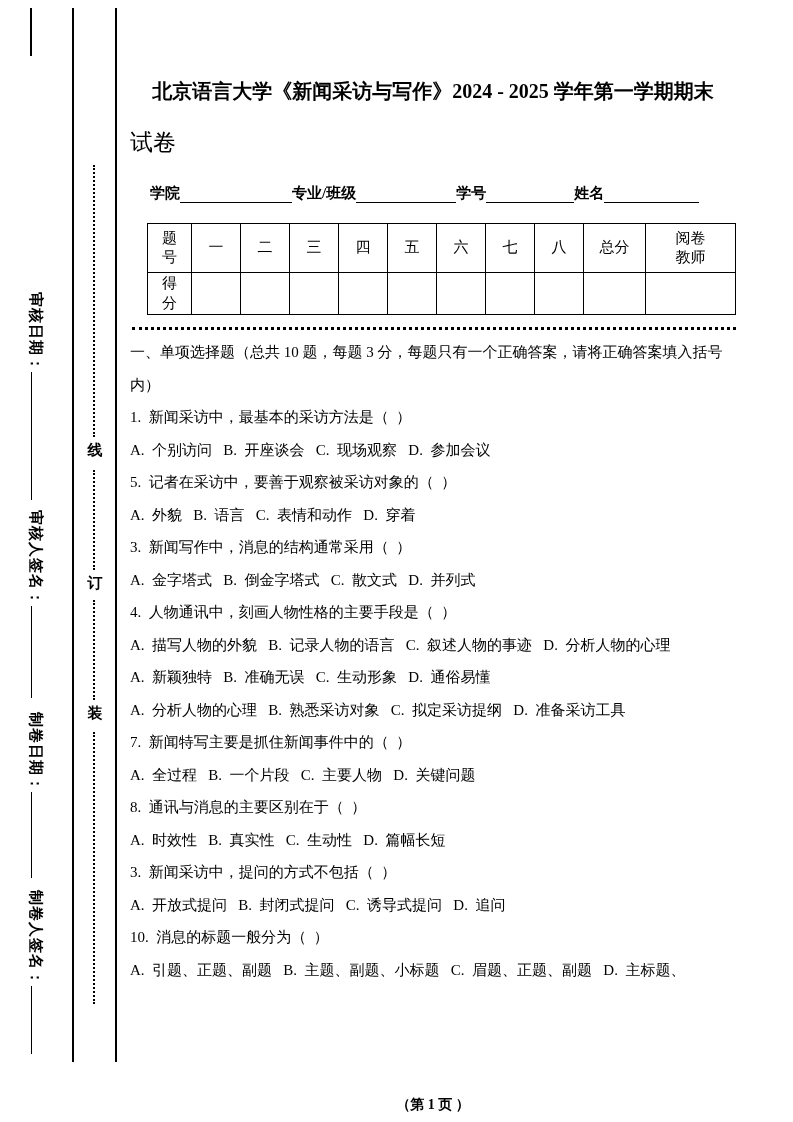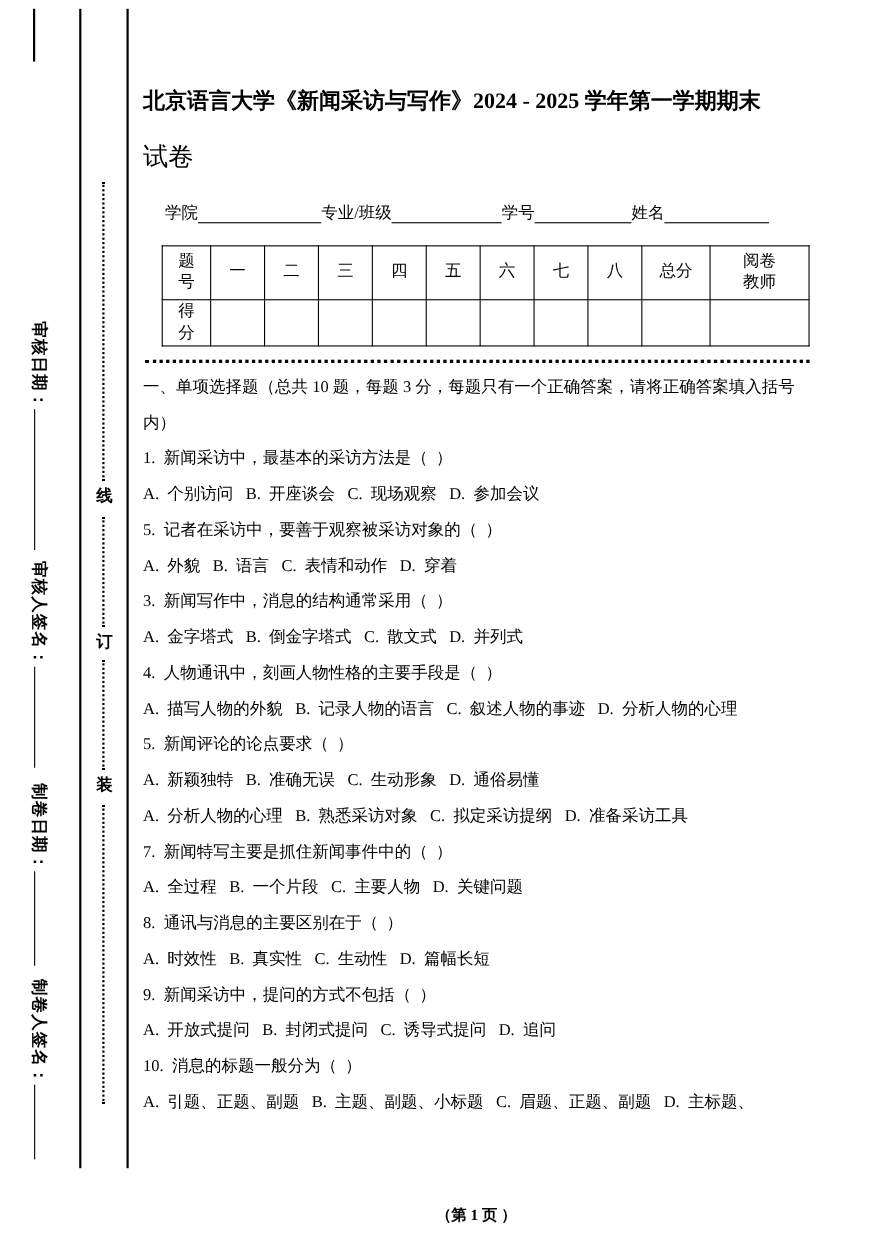--- a/index.html
+++ b/index.html
@@ -11,24 +11,24 @@
   .vrule { position:absolute; top:8px; width:2px; height:1054px; background:#000; }
   .seal-field { position:absolute; transform-origin:0 0; transform:rotate(90deg);
                 white-space:nowrap; font-weight:bold; font-size:15px; letter-spacing:1px; }
   .seal-blank { display:inline-block; border-bottom:1.7px solid #000; height:15px; vertical-align:baseline; }
   .seal-stub { position:absolute; width:2px; background:#000; }
   .bind-dots { position:absolute; left:93px; width:0; border-left:2.5px dotted #000; }
   .bind-char { position:absolute; left:84px; width:22px; text-align:center; font-size:15px; font-weight:bold; }
 
   
   .main { position:absolute; left:130px; top:78px; width:606px; }
-  .title1 { text-align:left; font-size:20px; font-weight:bold; }
+  .title1 { text-align:center; font-size:20px; font-weight:bold; }
   .title2 { text-align:left; font-size:23px; font-weight:normal; margin-top:22px; }
 
-  .info-row { display:flex; align-items:flex-end; margin-top:26px; font-size:15px; font-weight:normal; padding-left:20px; }
+  .info-row { display:flex; align-items:flex-end; margin-top:26px; font-size:15px; font-weight:bold; padding-left:20px; }
   .info-label { white-space:nowrap; }
   .info-blank { display:inline-block; border-bottom:1.7px solid #000; height:17px; }
 
   table.score { border-collapse:collapse; margin-top:20px; margin-left:17px; width:588px; table-layout:fixed; }
   table.score td { border:1.7px solid #000; text-align:center; vertical-align:middle;
                    font-size:15px; white-space:pre-line; line-height:1.3; }
   tr.r1 td { height:49px; }
   tr.r2 td { height:42px; }
 
   .dotline { margin-top:12px; margin-left:2px; height:0; border-top:3.5px dotted #000; }
@@ -148,36 +148,35 @@
       </div>
       <div>
         <div class="line">3.  新闻写作中，消息的结构通常采用（  ）</div>
         <div class="line">A.  金字塔式   B.  倒金字塔式   C.  散文式   D.  并列式</div>
       </div>
       <div>
         <div class="line">4.  人物通讯中，刻画人物性格的主要手段是（  ）</div>
         <div class="line">A.  描写人物的外貌   B.  记录人物的语言   C.  叙述人物的事迹   D.  分析人物的心理</div>
       </div>
       <div>
-        <div class="line">5.  新闻评论的论点要求（  ）</div>
         <div class="line">A.  新颖独特   B.  准确无误   C.  生动形象   D.  通俗易懂</div>
       </div>
       <div>
         <div class="line">A.  分析人物的心理   B.  熟悉采访对象   C.  拟定采访提纲   D.  准备采访工具</div>
       </div>
       <div>
         <div class="line">7.  新闻特写主要是抓住新闻事件中的（  ）</div>
         <div class="line">A.  全过程   B.  一个片段   C.  主要人物   D.  关键问题</div>
       </div>
       <div>
         <div class="line">8.  通讯与消息的主要区别在于（  ）</div>
         <div class="line">A.  时效性   B.  真实性   C.  生动性   D.  篇幅长短</div>
       </div>
       <div>
-        <div class="line">9.  新闻采访中，提问的方式不包括（  ）</div>
+        <div class="line">3.  新闻采访中，提问的方式不包括（  ）</div>
         <div class="line">A.  开放式提问   B.  封闭式提问   C.  诱导式提问   D.  追问</div>
       </div>
       <div>
         <div class="line">10.  消息的标题一般分为（  ）</div>
         <div class="line">A.  引题、正题、副题   B.  主题、副题、小标题   C.  眉题、正题、副题   D.  主标题、</div>
       </div>
     </div>
   </div>
 
   <div class="footer">（第 1 页 ）</div>

